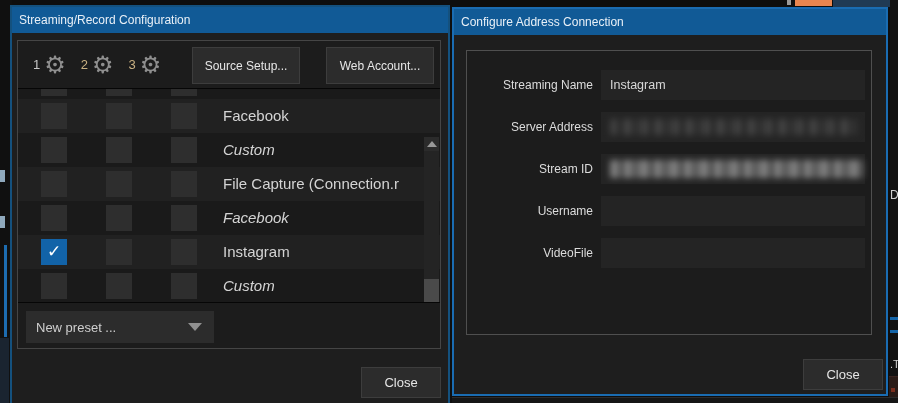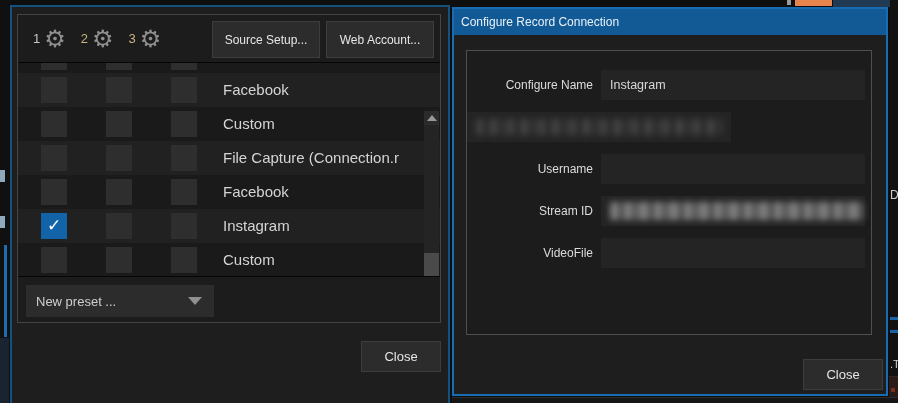--- a/index.html
+++ b/index.html
@@ -41,28 +41,28 @@
   .left-panel { position:absolute; left:5px; top:7px; width:424px; height:309px; background:#1c1c1c; border:1px solid #454545; }
   .gear-row { height:47px; display:flex; align-items:center; }
   .gear-item { display:flex; align-items:center; margin-left:15px; }
   .gear-num { font-size:13px; margin-right:4px; }
   .gear-glyph { font-size:24px; color:#8f8f8f; line-height:24px; }
   .gear-spacer { flex:1; }
   .btn {
     background:#2c2c2c; border:1px solid #3d3d3d; color:#e6e6e6;
     font-size:12px; font-family:"Liberation Sans", sans-serif; cursor:default;
   }
-  .top-btn { width:108px; height:37px; margin-right:6px; margin-top:2px; }
+  .top-btn { width:108px; height:37px; margin-right:6px; margin-top:2px;margin-left:20px; }
 
   
   .list-viewport { position:absolute; left:0; top:47px; width:422px; height:215px;
     border-top:1px solid #060606; border-bottom:1px solid #060606; overflow:hidden; }
   .list-row { position:relative; height:34px; }
   .list-row.even { background:#212121; }
-  .list-row.odd  { background:#1a1a1a; }
+  .list-row.odd  { background:#1a1a1a;font-style:italic; }
   .list-row-partial { position:relative; height:10px; background:#1a1a1a; overflow:hidden; }
   .cb { position:absolute; top:4px; width:26px; height:26px; background:#2e2e2e; }
   .cb.c0 { left:23px; } .cb.c1 { left:88px; } .cb.c2 { left:153px; }
   .cb.sliver { top:-19px; }
   .cb.checked { background:#1263a8; color:#ffffff; font-size:17px; text-align:center; line-height:26px; }
   .row-label { position:absolute; left:205px; top:0; line-height:34px; font-size:15px; color:#d4d4d4; white-space:nowrap; }
 
   
   .scrollbar { position:absolute; right:1px; top:48px; width:15px; height:213px; background:#242424; }
   .scroll-btn { position:absolute; left:0; width:15px; height:14px; background:#2b2b2b; }
@@ -111,20 +111,23 @@
 <div class="abs bg-right-strip"></div>
 <div class="abs frag-d-text">D</div>
 <div class="abs frag-t-text">.T</div>
 <div class="abs frag-blue-h1"></div>
 <div class="abs frag-blue-h2"></div>
 <div class="abs frag-red-box"></div>
 <div class="abs frag-red-dot"></div>
 <div class="abs bg-bottom-strip"></div>
 
 <div class="window left-window">
+  <div class="titlebar">
+    <span>Streaming/Record Configuration</span>
+  </div>
   <div class="win-content">
     <div class="left-panel">
 
       <div class="gear-row">
         <span id="gear-items" style="display:flex;">
   <span class="gear-item">
     <span class="gear-num" style="color: rgb(198, 198, 198);">1</span>
     <span class="gear-glyph">⚙</span>
   </span>
 
@@ -206,58 +209,59 @@
         <span class="dd-caret"></span>
       </div>
     </div>
 
     <button class="btn close-btn left-close">Close</button>
   </div>
 </div>
 
 <div class="window right-window">
   <div class="titlebar">
-    <span>Configure Record Connection</span>
+    <span>Configure Address Connection</span>
   </div>
   <div class="win-content">
     <div class="right-panel" id="fields-panel">
   <div class="field-row">
-    <span class="field-label">Configure Name</span>
+    <span class="field-label">Streaming Name</span>
     <span class="field-control">
             <div class="input">
               <span class="input-text">Instagram</span>
             </div>
           </span>
   </div>
 
   <div class="field-row">
+    <span class="field-label">Server Address</span>
     <span class="field-control">
             <div class="input">
               <div class="redacted dark"></div>
             </div>
           </span>
   </div>
 
   <div class="field-row">
-    <span class="field-label">Username</span>
-    <span class="field-control">
-            <div class="input"></div>
-          </span>
-  </div>
-
-  <div class="field-row">
     <span class="field-label">Stream ID</span>
     <span class="field-control">
             <div class="input">
               <div class="redacted light"></div>
             </div>
           </span>
   </div>
 
   <div class="field-row">
+    <span class="field-label">Username</span>
+    <span class="field-control">
+            <div class="input"></div>
+          </span>
+  </div>
+
+  <div class="field-row">
     <span class="field-label">VideoFile</span>
     <span class="field-control">
             <div class="input"></div>
           </span>
   </div>
 
 </div>
     <button class="btn close-btn right-close">Close</button>
   </div>
 </div>

